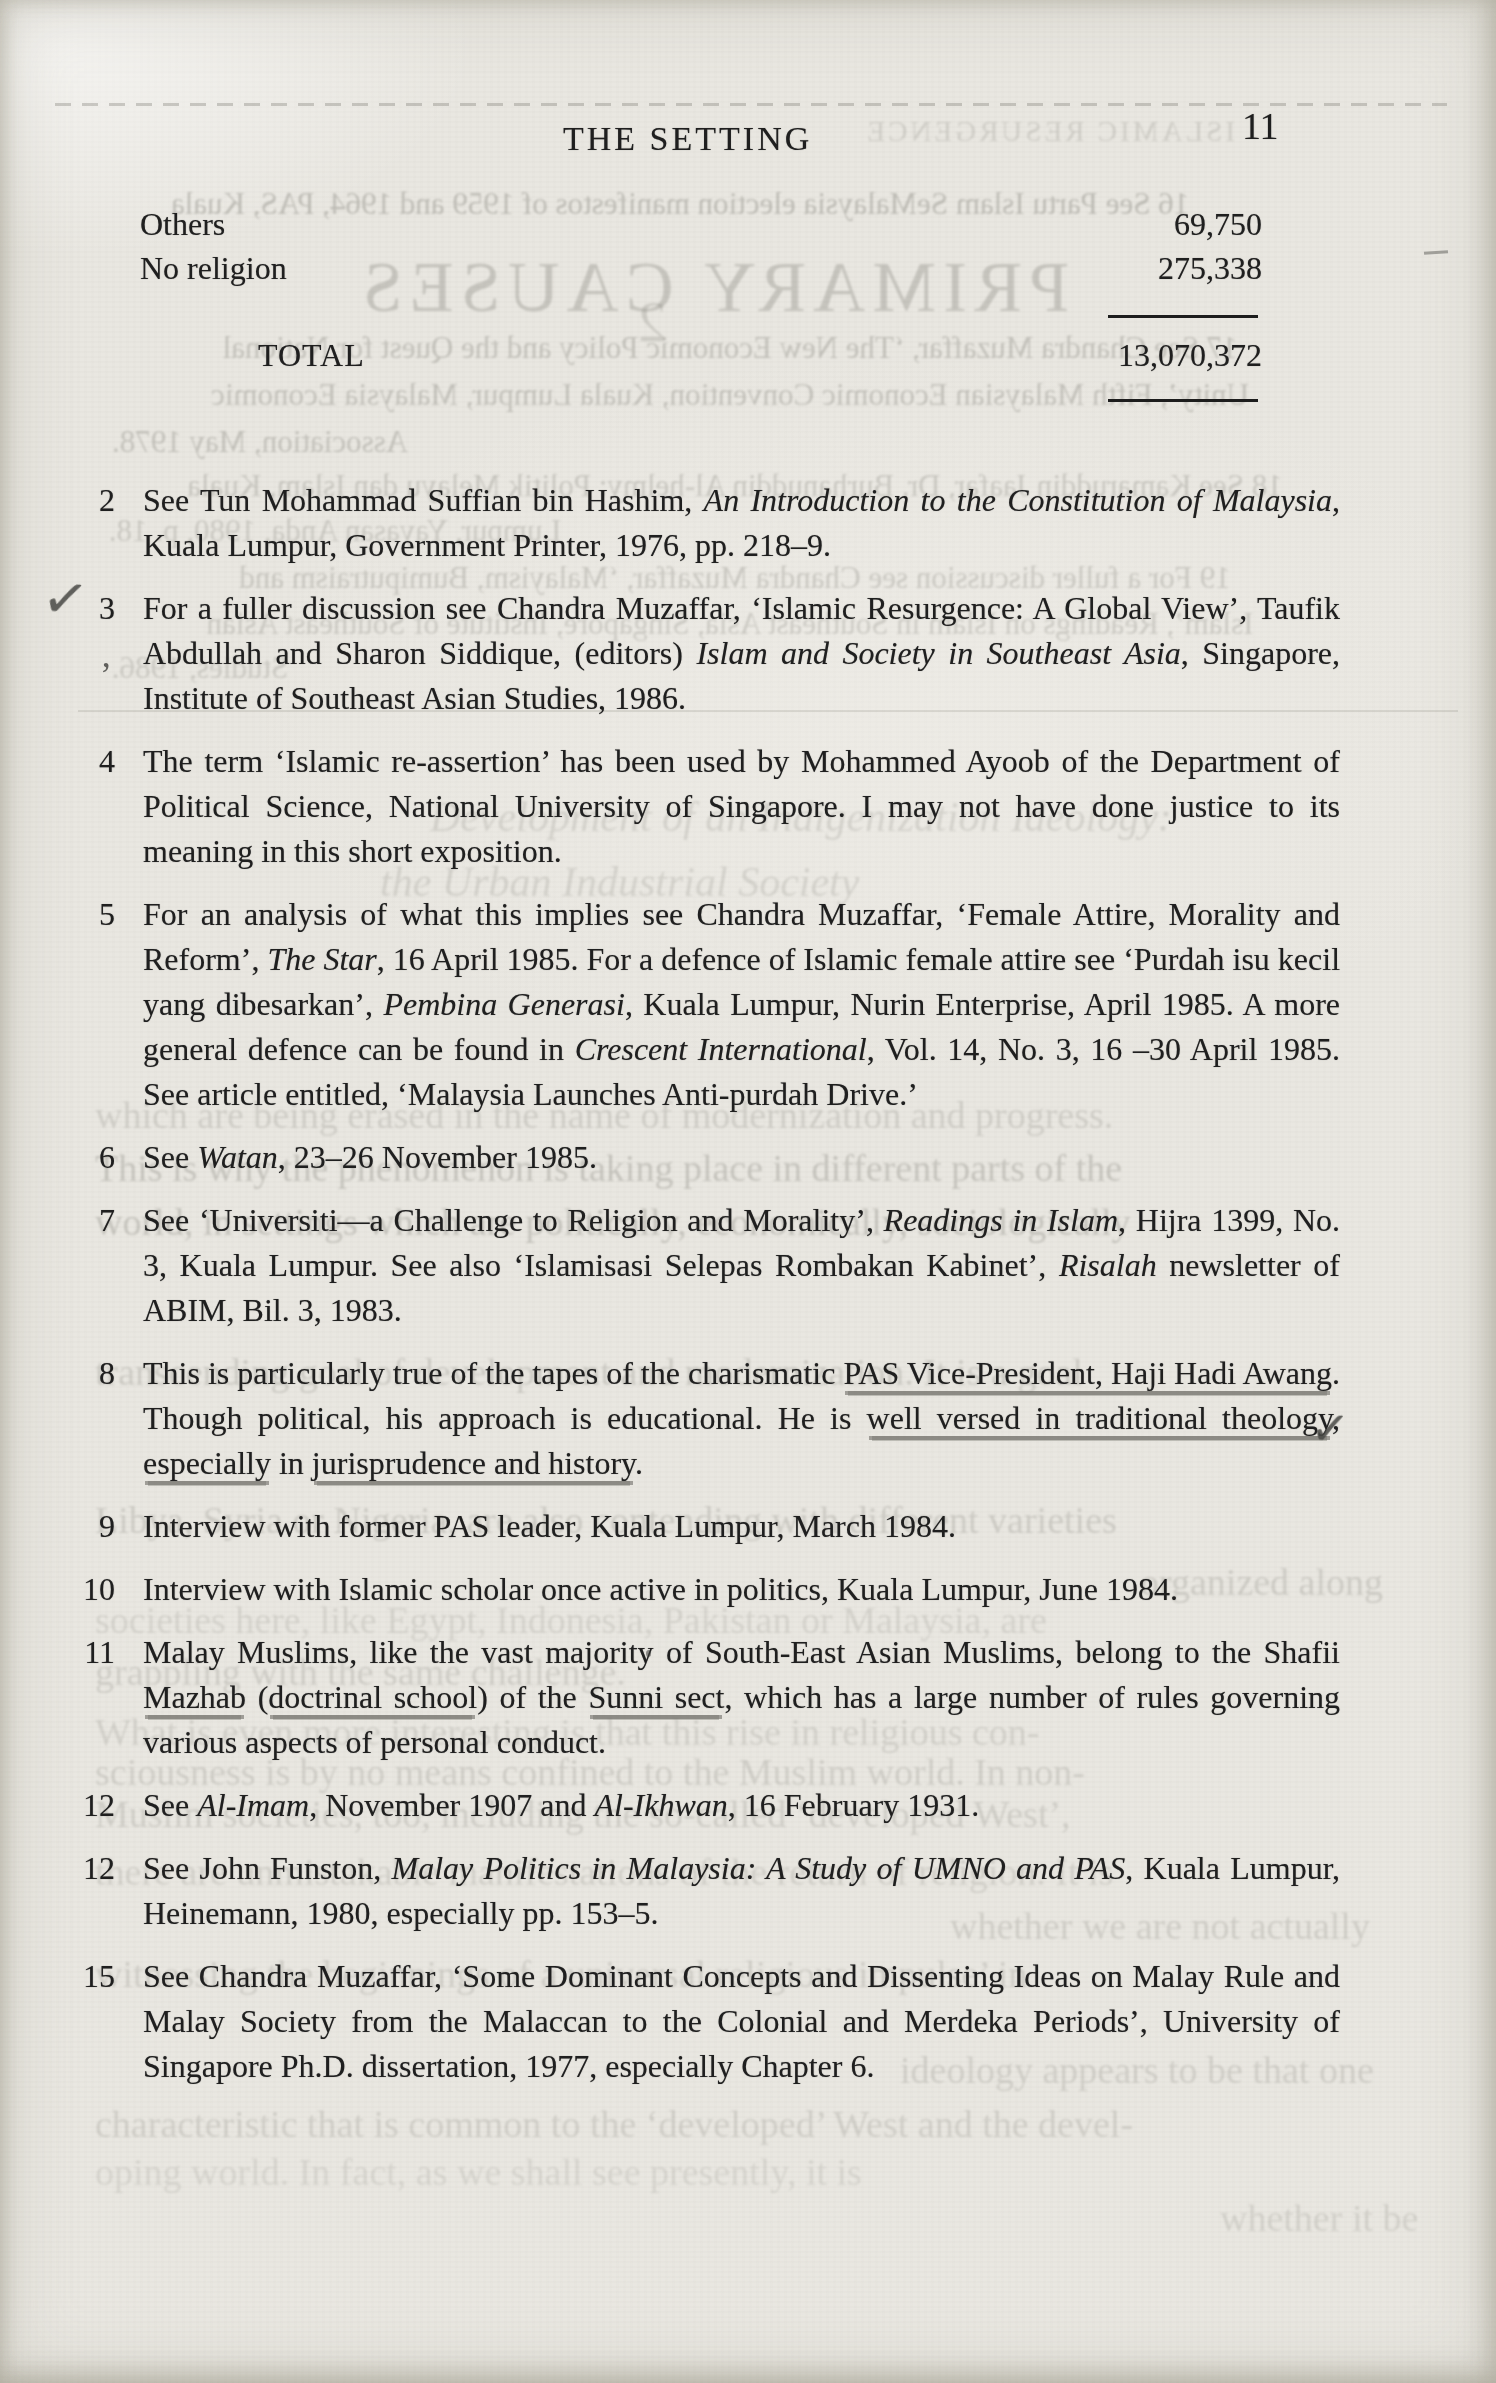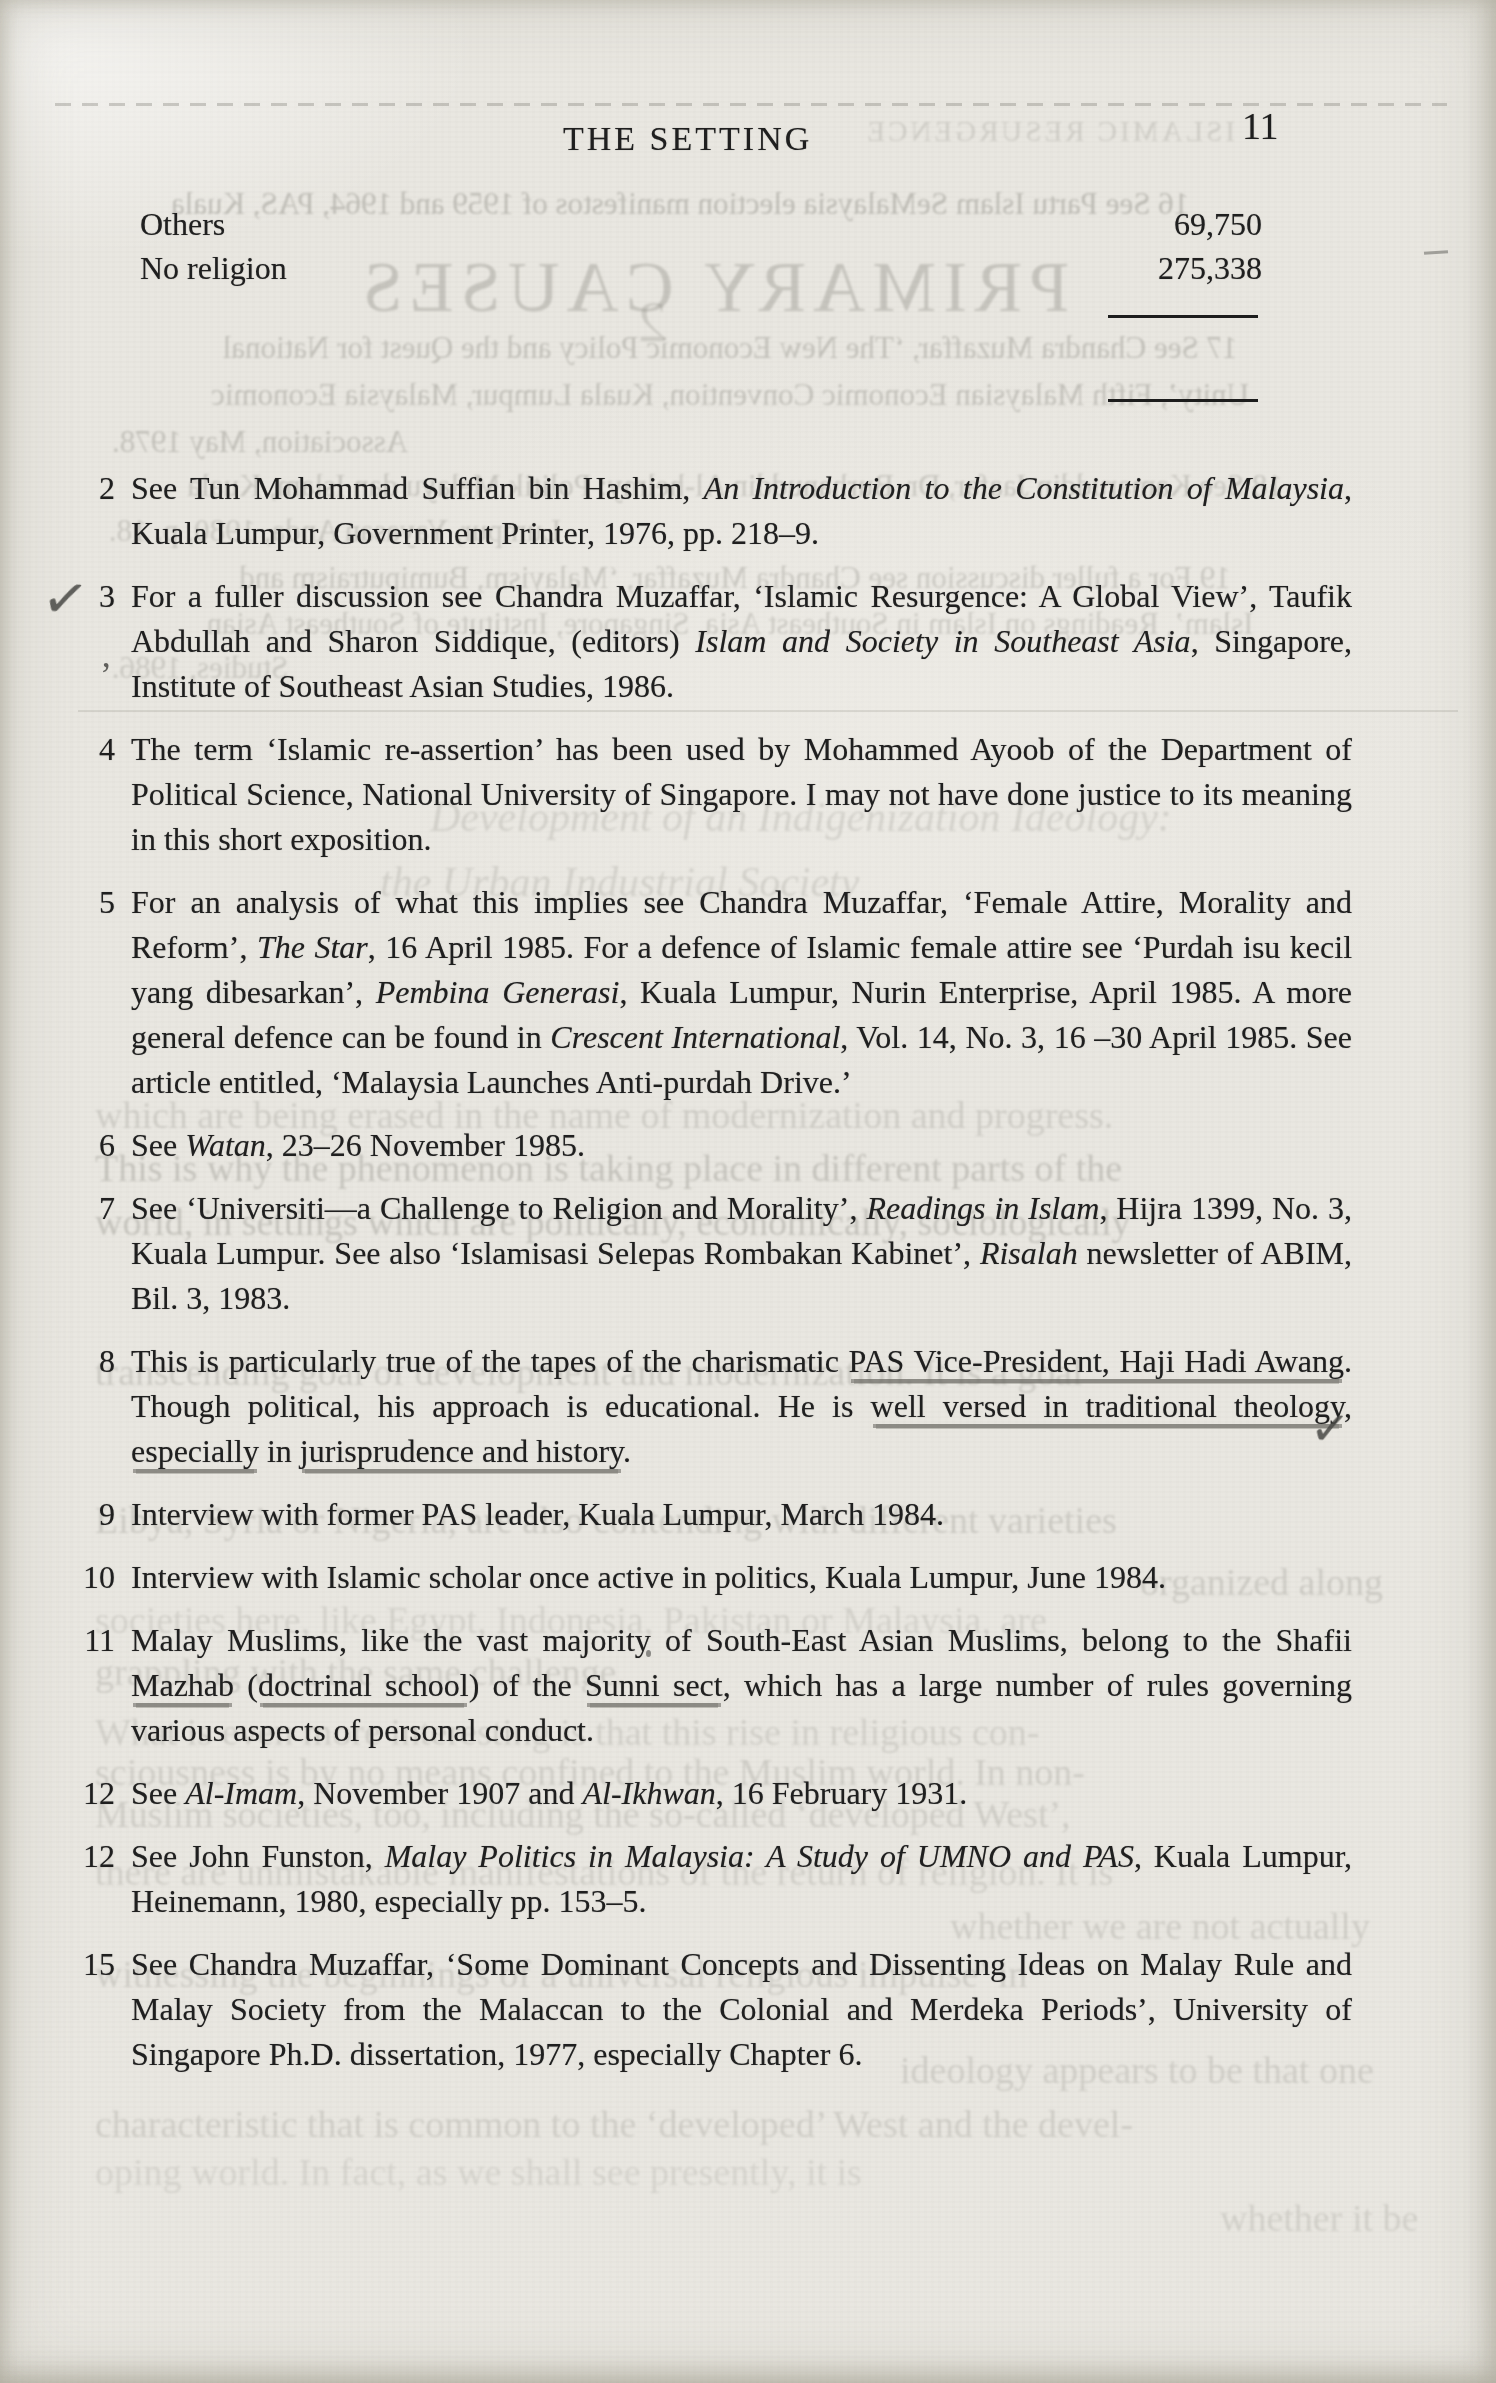--- a/index.html
+++ b/index.html
@@ -24,21 +24,21 @@
   #tbl{left:140px;top:202px;width:1122px;font-size:32px;z-index:2;}
   .trow{display:flex;justify-content:space-between;height:44px;line-height:44px;}
   #tbl-rule-1{left:968px;top:113px;width:150px;height:3px;background:#1d1d1d;}
   #tbl-rule-2{left:968px;top:197px;width:150px;height:3px;background:#1d1d1d;}
   #total-row{position:absolute;left:0;top:131px;width:1122px;display:flex;justify-content:space-between;line-height:44px;}
   #total-row .lbl{margin-left:118px;letter-spacing:1px;}
   
   #notes{left:75px;top:466px;width:1277px;font-size:32px;line-height:45px;z-index:2;}
   .note{position:relative;padding-left:56px;margin:0 0 18px 0;}
   .note .num{position:absolute;left:0;top:0;width:40px;text-align:right;}
-  .note p{margin:0;text-align:justify;}
+  .note p{margin:12px;text-align:justify;}
   .it{font-style:italic;}
   .pu{ 
     box-shadow:0 6px 0 -2px rgba(100,98,92,.55), 0 10px 0 -5px rgba(110,108,100,.35);
   }
   
   .ghost{position:absolute;white-space:nowrap;color:#6d6c64;filter:blur(1.2px);
          text-align:center;overflow:visible;z-index:1;}
   .ghost.m{transform:scaleX(-1);}
   
   .pencil{position:absolute;color:rgba(72,72,68,.85);z-index:3;filter:blur(.4px);}
@@ -104,20 +104,24 @@
         <div class="trow">
           <span>Others</span>
           <span>69,750</span>
         </div>
         <div class="trow">
           <span>No religion</span>
           <span>275,338</span>
         </div>
       </div>
     <div class="abs" id="tbl-rule-1"></div>
+    <div id="total-row">
+      <span class="lbl">TOTAL</span>
+      <span class="val">13,070,372</span>
+    </div>
     <div class="abs" id="tbl-rule-2"></div>
   </div>
 
   <div class="abs ink" id="notes">
       <div class="note">
         <span class="num">2</span>
         <p><span>See Tun Mohammad Suffian bin Hashim, </span><span class="it">An Introduction to the Constitution of Malaysia</span><span>, Kuala Lumpur, Government Printer, 1976, pp. 218–9.</span></p>
       </div>
       <div class="note">
         <span class="num">3</span>

